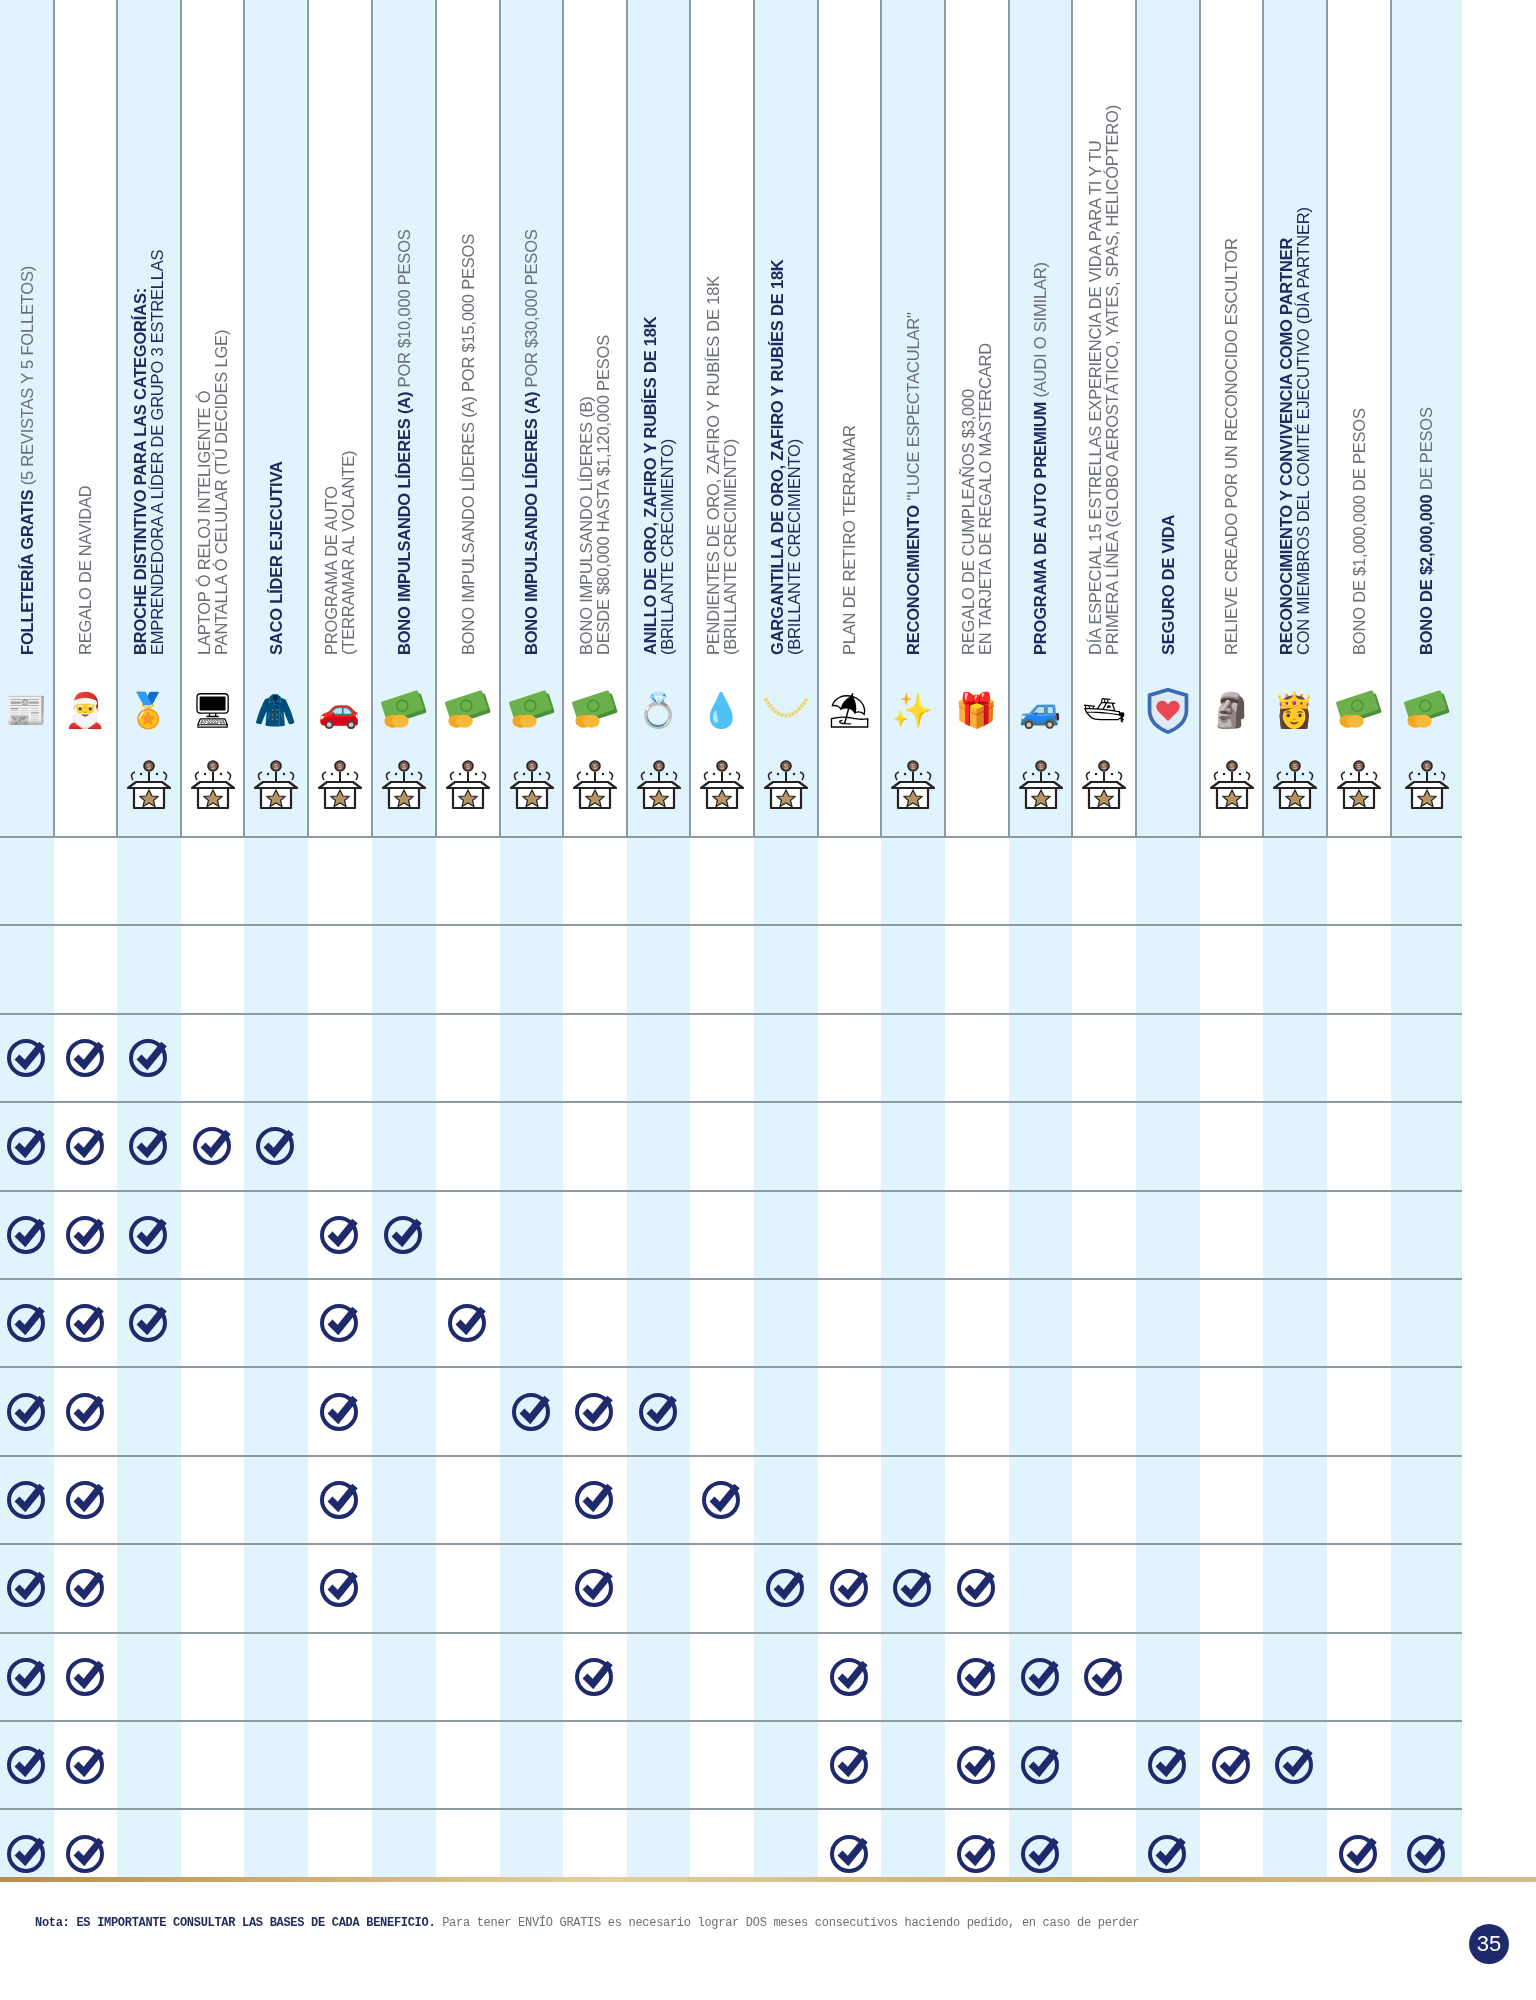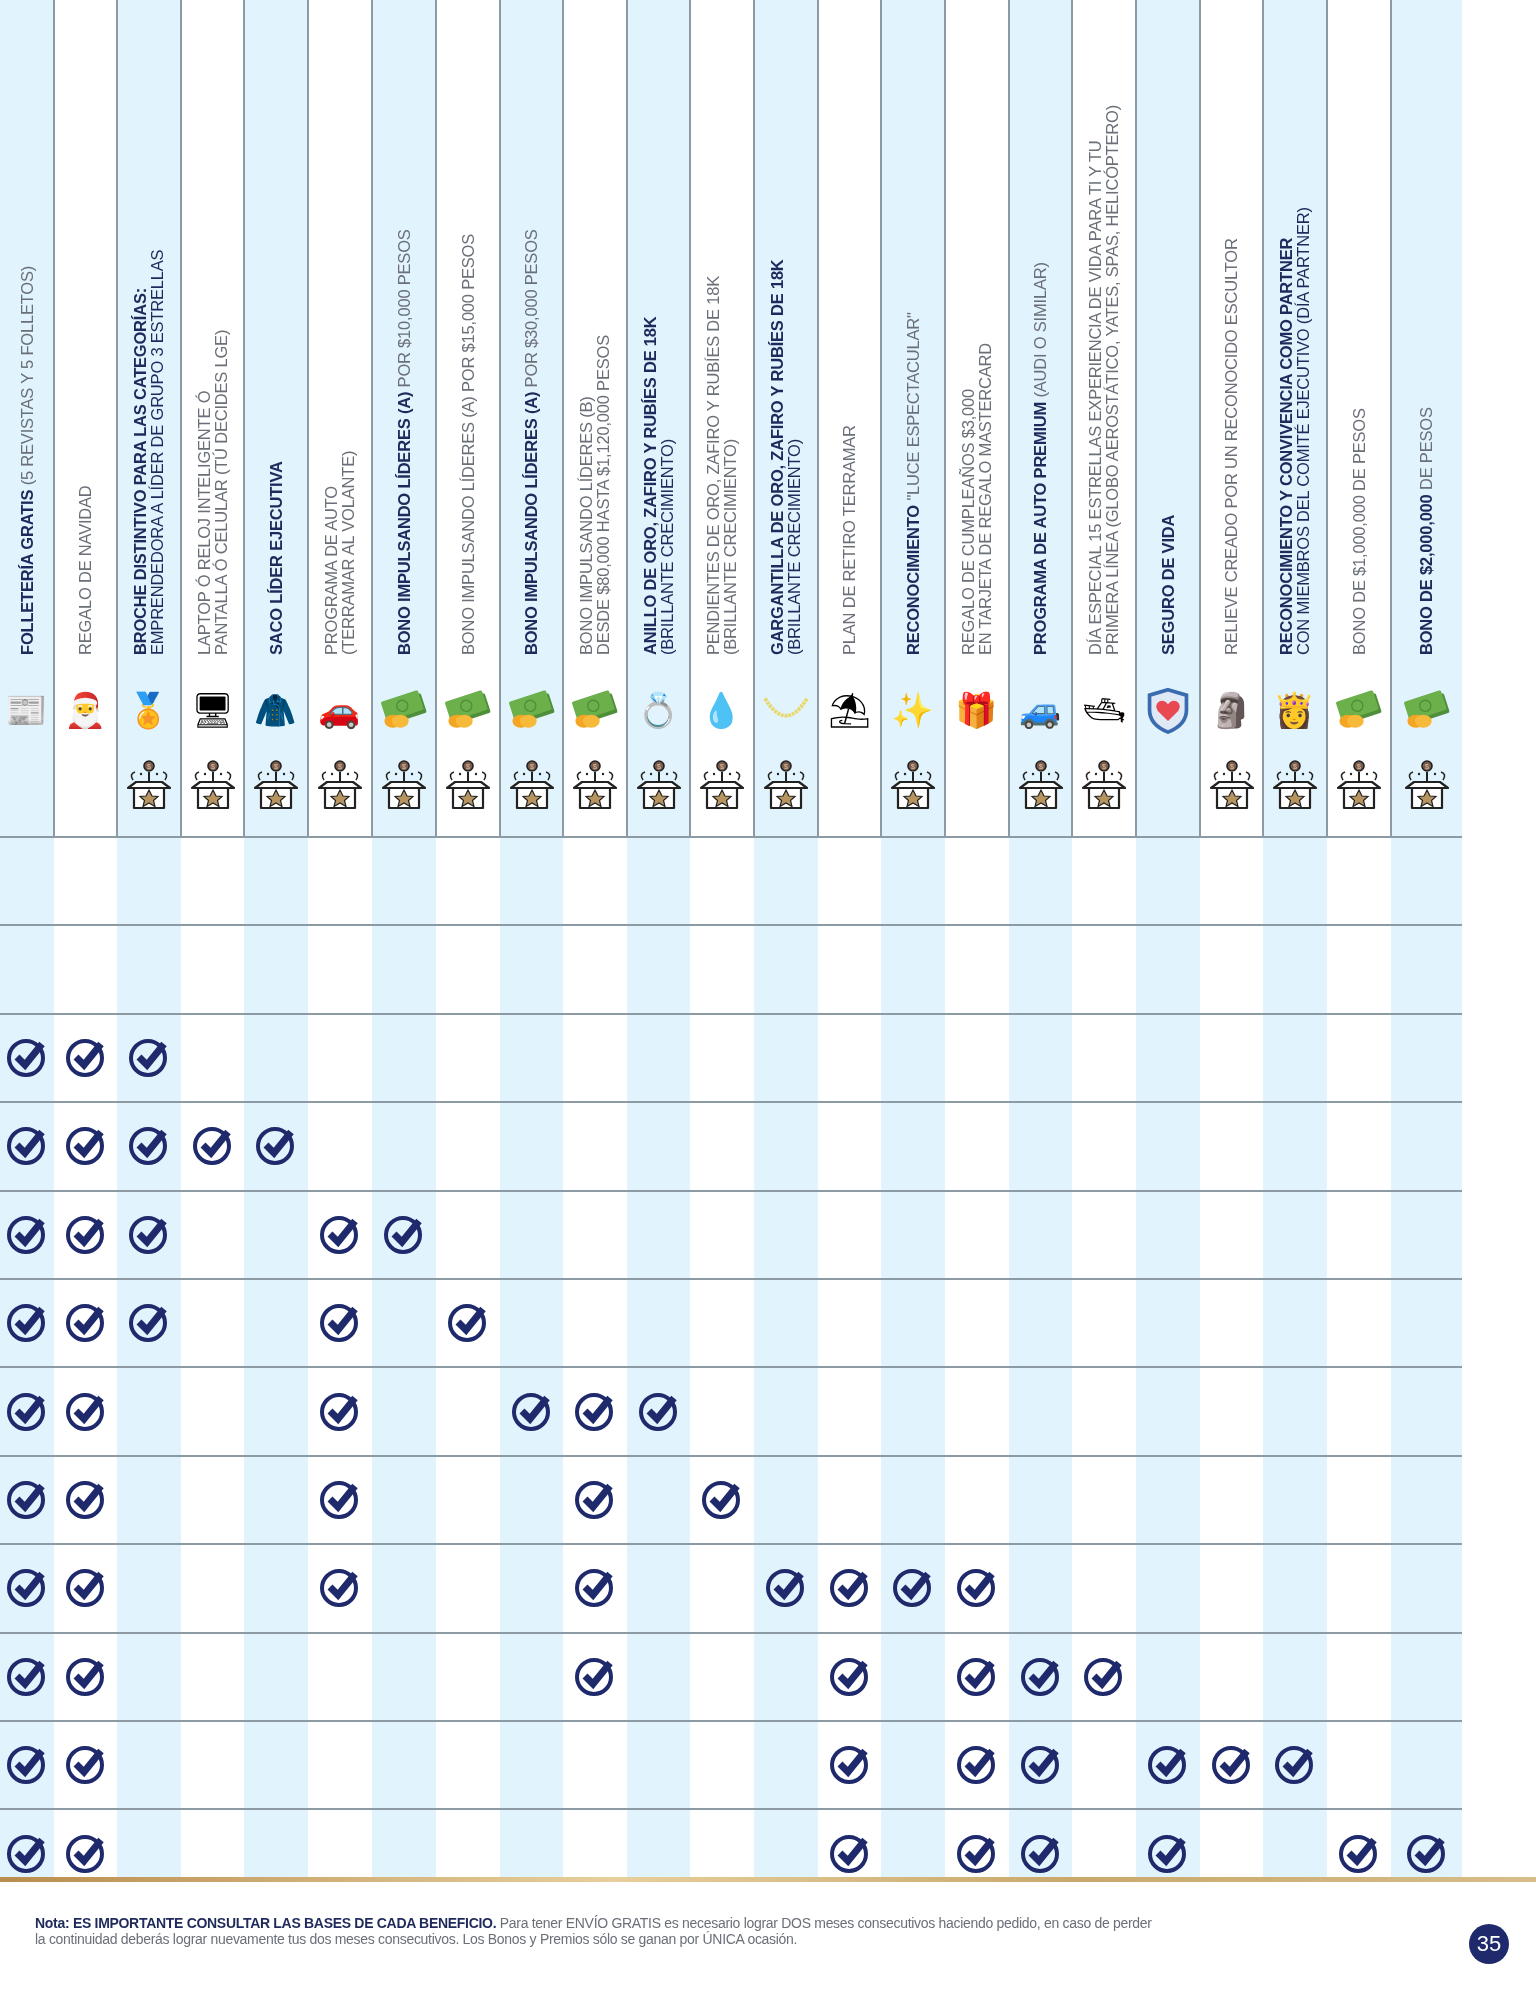--- a/index.html
+++ b/index.html
@@ -10,21 +10,21 @@
   .col.white{background:#ffffff;}
   .vline{position:absolute;top:0;height:836px;width:2px;background:#8c9aa3;}
   .hline{position:absolute;left:0;width:1462px;height:2px;background:#8c9aa3;}
   .htxt{position:absolute;left:0;top:0;transform:rotate(-90deg);transform-origin:left top;font-family:"Liberation Sans",sans-serif;font-size:16.5px;line-height:17px;letter-spacing:-0.2px;text-transform:uppercase;white-space:nowrap;}
   .htxt .b{font-weight:bold;color:#1f2a5c;}
   .htxt .l{color:#6a6f78;}
   .icon{position:absolute;width:52px;height:52px;display:flex;align-items:center;justify-content:center;}
   .gift{position:absolute;width:50px;height:54px;}
   .check{position:absolute;width:44px;height:44px;}
   .gold{position:absolute;left:0;top:1877px;width:1536px;height:5px;background:linear-gradient(90deg,#b98d4d,#e6cf9c 40%,#c9a86a 70%,#d7bd8a);}
-  .note{position:absolute;left:35px;top:1915px;font-size:14px;line-height:16px;color:#6a6f78;letter-spacing:-0.3px;font-family:Liberation Sans, sans-serif;}
+  .note{position:absolute;left:35px;top:1915px;font-size:12px;line-height:16px;color:#6a6f78;letter-spacing:-0.3px;font-family:Liberation Mono, monospace;}
   .note b{color:#1f2a5c;}
   .pagenum{position:absolute;left:1469px;top:1924px;width:40px;height:40px;border-radius:50%;background:#1f2a6c;color:#fff;font-size:22px;display:flex;align-items:center;justify-content:center;font-family:"Liberation Sans",sans-serif;}
 </style>
 </head>
 <body>
 
 <div class="table" id="table">
     <div class="col blue" style="left: 0px; width: 54px;"></div>
     <div class="htxt" style="left: 18.5px; top: 655px;">
       <div><span class="b">FOLLETERÍA GRATIS</span><span class="l"> (5 REVISTAS Y 5 FOLLETOS)</span></div>
@@ -708,16 +708,15 @@
     <div class="check" style="left: 1404.5px; top: 1830.6px;"><svg viewBox="0 0 44 44" width="44" height="44">
         <circle cx="21" cy="23" r="17" fill="none" stroke="#1f2a6c" stroke-width="4"></circle>
         <path d="M12 22 L20 30 L37 9" fill="none" stroke="#1f2a6c" stroke-width="7" stroke-linejoin="miter" stroke-linecap="butt"></path>
       </svg></div>
   </div>
 
 <div class="gold"></div>
 
 <div class="note">
   <div><b>Nota: </b><b>ES IMPORTANTE CONSULTAR LAS BASES DE CADA BENEFICIO.</b><span> Para tener ENVÍO GRATIS es necesario lograr DOS meses consecutivos haciendo pedido, en caso de perder</span></div>
-  <div>la continuidad deberás lograr nuevamente tus dos meses consecutivos. Los Bonos y Premios sólo se ganan por ÚNICA ocasión.</div>
 </div>
 
 <div class="pagenum">35</div>
 
 </body></html>

